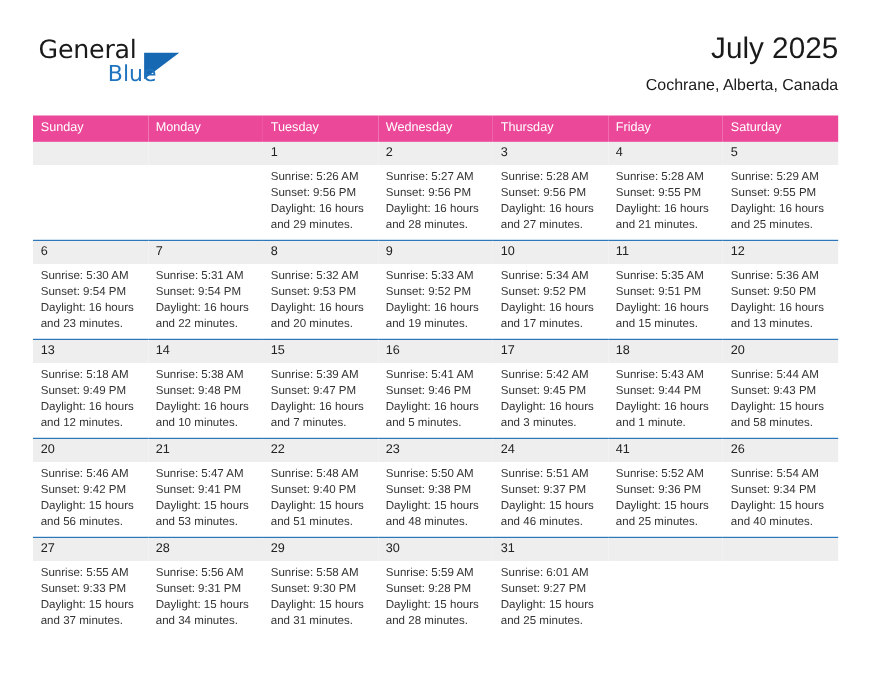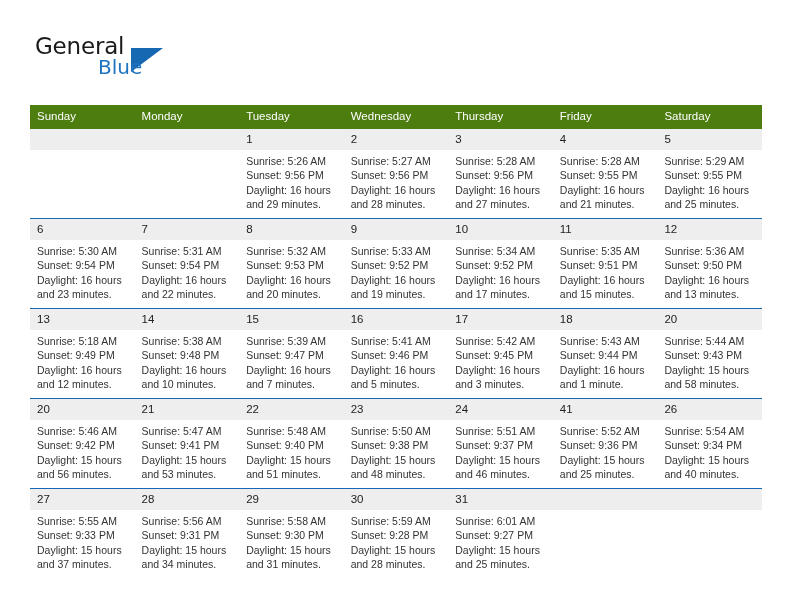--- a/index.html
+++ b/index.html
@@ -94,21 +94,21 @@
   .calendar {
     position: absolute;
     left: 30px;
     top: 105px;
     width: 732px;
     border-collapse: collapse;
     table-layout: fixed;
   }
 
   .calendar th {
-    background: #4d7c0f;
+    background: #ec4899;
     color: #ffffff;
     font-size: 11.5px;
     font-weight: normal;
     text-align: left;
     padding: 5px 0 6px 7px;
     height: 11px;
     line-height: 13px;
     border: none;
   }
 
@@ -153,20 +153,24 @@
 <div class="page">
 
   <div class="header">
 
     <div class="logo">
       <span class="logo-general">General</span>
       <span class="logo-tri"></span>
       <span class="logo-blue">Blue</span>
     </div>
 
+    <div class="title-block">
+      <div class="cal-title">July 2025</div>
+      <div class="cal-location">Cochrane, Alberta, Canada</div>
+    </div>
 
   </div>
 
   <table class="calendar">
     <thead>
       <tr>
         <th>Sunday</th>
         <th>Monday</th>
         <th>Tuesday</th>
         <th>Wednesday</th>

